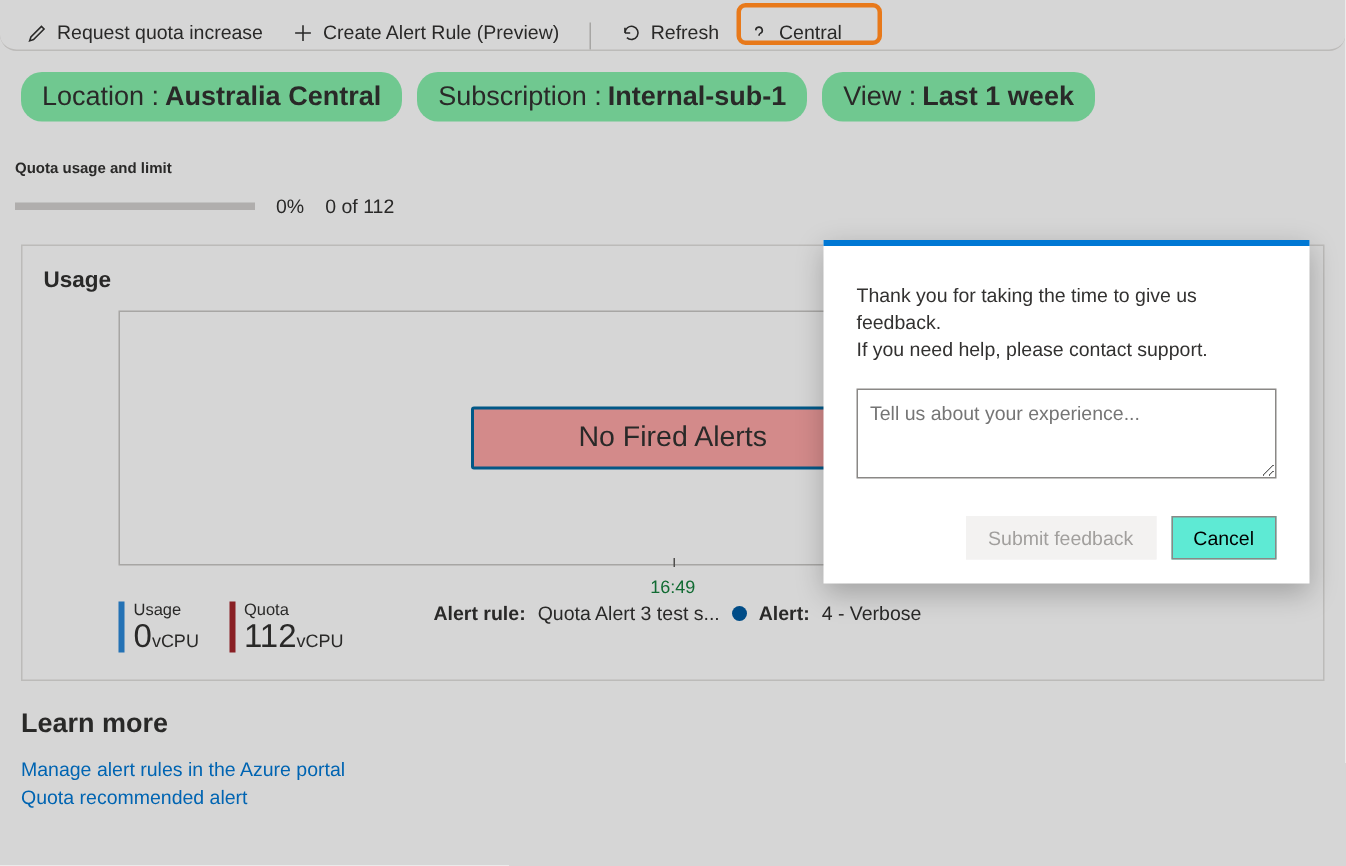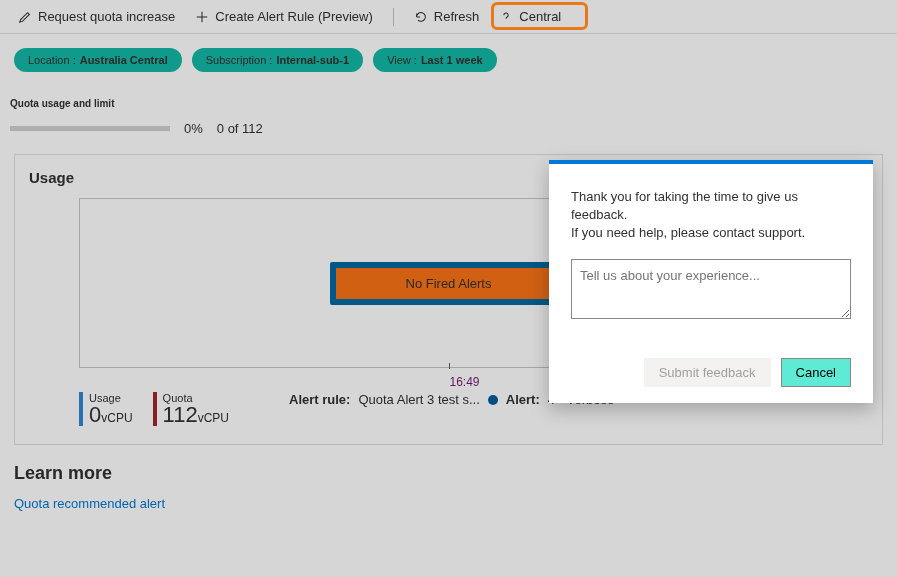--- a/index.html
+++ b/index.html
@@ -1,48 +1,48 @@
 <!DOCTYPE html>
 <html><head>
 <meta charset="utf-8">
 <style>
   * { box-sizing: border-box; margin: 0; padding: 0; }
   html, body { width: 897px; height: 577px; font-family: "Segoe UI", Arial, sans-serif; font-size: 13px; color: #323130; background: #ffffff; overflow: hidden; }
   .root { position: relative; width: 897px; height: 577px; }
   .dim-overlay { position: absolute; inset: 0; background: rgba(0,0,0,0.16); pointer-events: none; z-index: 5; }
 
   
-  .toolbar { display: flex; align-items: center; height: 34px; padding: 0 10px; border-bottom: 1px solid #e1dfdd; gap: 4px; }
+  .toolbar { display: flex; align-items: flex-end; height: 34px; padding: 0 10px; border-bottom: 1px solid #e1dfdd; gap: 4px; border-radius: 11px; }
   .tb-btn { display: inline-flex; align-items: center; gap: 6px; padding: 4px 8px; color: #323130; background: transparent; border: none; cursor: pointer; font-size: 13px; }
   .tb-btn .icon { width: 14px; height: 14px; display: inline-flex; align-items: center; justify-content: center; }
   .tb-divider { width: 1px; height: 18px; background: #c8c6c4; margin: 0 8px; }
 
   
   .filters { display: flex; gap: 10px; padding: 14px 10px 6px 14px; }
-  .pill { background: #14b8a6; border-radius: 14px; padding: 6px 14px; font-size: 11px; display: inline-flex; gap: 4px; }
+  .pill { background: #86efac; border-radius: 14px; padding: 6px 14px; font-size: 18px; display: inline-flex; gap: 4px; }
   .pill .label { color: #323130; }
   .pill .value { font-weight: 600; color: #323130; }
 
   
   .section-title { font-weight: 600; font-size: 10px; padding: 20px 10px 6px 10px; }
 
   
   .progress-row { display: flex; align-items: center; gap: 14px; padding: 6px 10px 18px 10px; }
   .progress-bar { width: 160px; height: 5px; background: #d2d0ce; position: relative; }
   .progress-bar .fill { position: absolute; top:0; left:0; height:100%; width:0%; background: #0078d4; }
   .progress-pct { font-size: 13px; color: #323130; }
   .progress-frac { font-size: 13px; color: #323130; }
 
   
   .card { margin: 0 14px 12px 14px; border: 1px solid #e1dfdd; background: #fff; padding: 14px 14px 18px 14px; }
   .card-title { font-weight: 600; font-size: 15px; margin-bottom: 12px; }
   .chart-frame { margin: 10px 50px 0 50px; height: 170px; border: 1px solid #c8c6c4; position: relative; background: #fff; display:flex; align-items:center; justify-content:center; }
-  .no-alerts-pill { border: 6px solid #0369a1; border-radius: 2px; padding: 8px 70px; font-size: 13px; color: #323130; background:#f97316; }
+  .no-alerts-pill { border: 2px solid #0369a1; border-radius: 2px; padding: 8px 70px; font-size: 19px; color: #323130; background:#fca5a5; }
   .tick { position: absolute; bottom: -2px; left: 50%; width: 1px; height: 6px; background: #605e5c; }
-  .tick-label { position: absolute; left: 50%; transform: translateX(-50%); bottom: -22px; font-size: 12px; color: #701a75; margin-left: 16px; }
+  .tick-label { position: absolute; left: 50%; transform: translateX(-50%); bottom: -22px; font-size: 12px; color: #15803d; }
 
   
   .stats-row { display: flex; align-items: flex-start; gap: 20px; margin: 24px 0 0 50px; }
   .stat { display: flex; gap: 6px; align-items: stretch; }
   .stat-bar { width: 4px; }
   .stat-bar.blue { background: #2b88d8; }
   .stat-bar.red  { background: #a4262c; }
   .stat-body { display:flex; flex-direction:column; }
   .stat-label { font-size: 11px; color: #323130; }
   .stat-value { font-size: 22px; font-weight: 400; color: #323130; line-height: 1; }
@@ -60,21 +60,21 @@
 
   
   .feedback-highlight { position:absolute; top:2px; left:491px; width:97px; height:28px; border:3px solid #e8791a; border-radius:6px; z-index:20; pointer-events:none; }
 
   
   .popup { position:absolute; top:160px; left:549px; width:324px; background:#fff; z-index:30; box-shadow: 0 6px 18px rgba(0,0,0,0.25); }
   .popup-bar { height:4px; background:#0078d4; }
   .popup-body { padding: 24px 22px 16px 22px; }
   .popup-body p { font-size:13px; line-height:1.4; margin-bottom:16px; color:#323130; }
   .popup textarea { width:100%; height:60px; resize:both; border:1px solid #8a8886; padding:8px; font-family:inherit; font-size:13px; }
-  .popup-actions { display:flex; justify-content:flex-end; gap:10px; margin-top:36px; }
+  .popup-actions { display:flex; justify-content:flex-end; gap:10px; margin-top:22px; }
   .btn { padding:6px 14px; font-size:13px; border:1px solid #8a8886; background:#5eead4; cursor:pointer; }
   .btn.disabled { background:#f3f2f1; color:#a19f9d; border-color:#f3f2f1; cursor:default; }
 
   svg { display:block; }
 </style>
 </head>
 <body>
 
 <div class="root">
 
@@ -171,20 +171,21 @@
           <span class="dot"></span>
           <b>Alert:</b>
           <span>4 - Verbose</span>
         </div>
       </div>
     </div>
   </div>
 
   <div class="learn">
     <h3>Learn more</h3>
+    <a>Manage alert rules in the Azure portal</a>
     <a>Quota recommended alert</a>
   </div>
 
   <div class="dim-overlay"></div>
 
   <div class="feedback-highlight"></div>
 
   <div class="popup">
     <div class="popup-bar"></div>
     <div class="popup-body">

